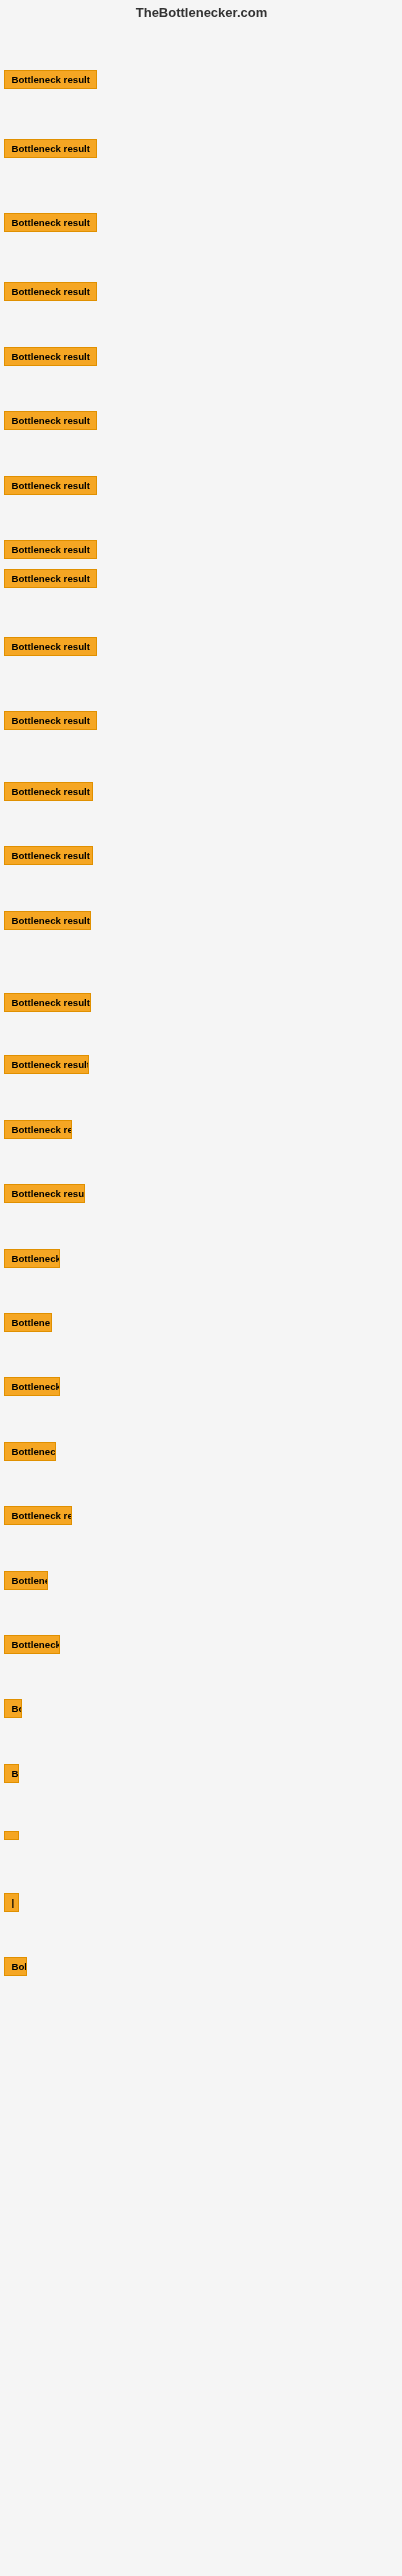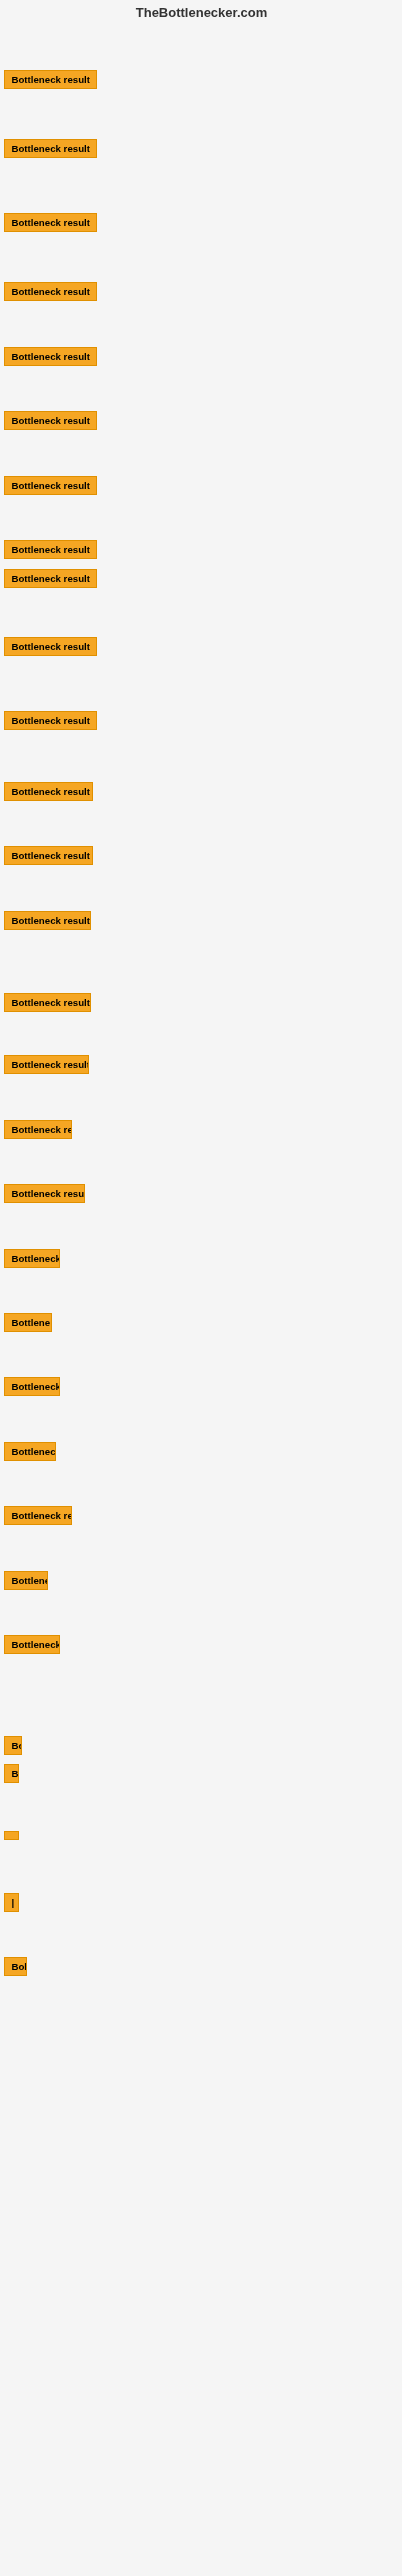--- a/index.html
+++ b/index.html
@@ -71,19 +71,19 @@
     <div class="bottleneck-item" style="top: 1030px;"><div class="bottleneck-badge" style="max-width: 85px;">Bottleneck result</div></div>
     <div class="bottleneck-item" style="top: 1095px;"><div class="bottleneck-badge" style="max-width: 68px;">Bottleneck re</div></div>
     <div class="bottleneck-item" style="top: 1159px;"><div class="bottleneck-badge" style="max-width: 81px;">Bottleneck resul</div></div>
     <div class="bottleneck-item" style="top: 1224px;"><div class="bottleneck-badge" style="max-width: 56px;">Bottleneck</div></div>
     <div class="bottleneck-item" style="top: 1288px;"><div class="bottleneck-badge" style="max-width: 48px;">Bottlene</div></div>
     <div class="bottleneck-item" style="top: 1352px;"><div class="bottleneck-badge" style="max-width: 56px;">Bottleneck</div></div>
     <div class="bottleneck-item" style="top: 1417px;"><div class="bottleneck-badge" style="max-width: 52px;">Bottleneck</div></div>
     <div class="bottleneck-item" style="top: 1481px;"><div class="bottleneck-badge" style="max-width: 68px;">Bottleneck re</div></div>
     <div class="bottleneck-item" style="top: 1546px;"><div class="bottleneck-badge" style="max-width: 44px;">Bottlene</div></div>
     <div class="bottleneck-item" style="top: 1610px;"><div class="bottleneck-badge" style="max-width: 56px;">Bottleneck</div></div>
-    <div class="bottleneck-item" style="top: 1674px;"><div class="bottleneck-badge" style="max-width: 17.7px; margin-top: 37px;">Bo</div></div>
+    <div class="bottleneck-item" style="top: 1674px;"><div class="bottleneck-badge" style="max-width: 17.7px;">Bo</div></div>
     <div class="bottleneck-item" style="top: 1739px;"><div class="bottleneck-badge" style="max-width: 9.7px;">B</div></div>
     <div class="bottleneck-item" style="top: 1803px;"><div class="bottleneck-badge" style="max-width: 6.4px;"></div></div>
     <div class="bottleneck-item" style="top: 1868px;"><div class="bottleneck-badge" style="max-width: 4.8px;">|</div></div>
     <div class="bottleneck-item" style="top: 1932px;"><div class="bottleneck-badge" style="max-width: 22.5px;">Bolt</div></div>
   </div>
 
 
 </body></html>

